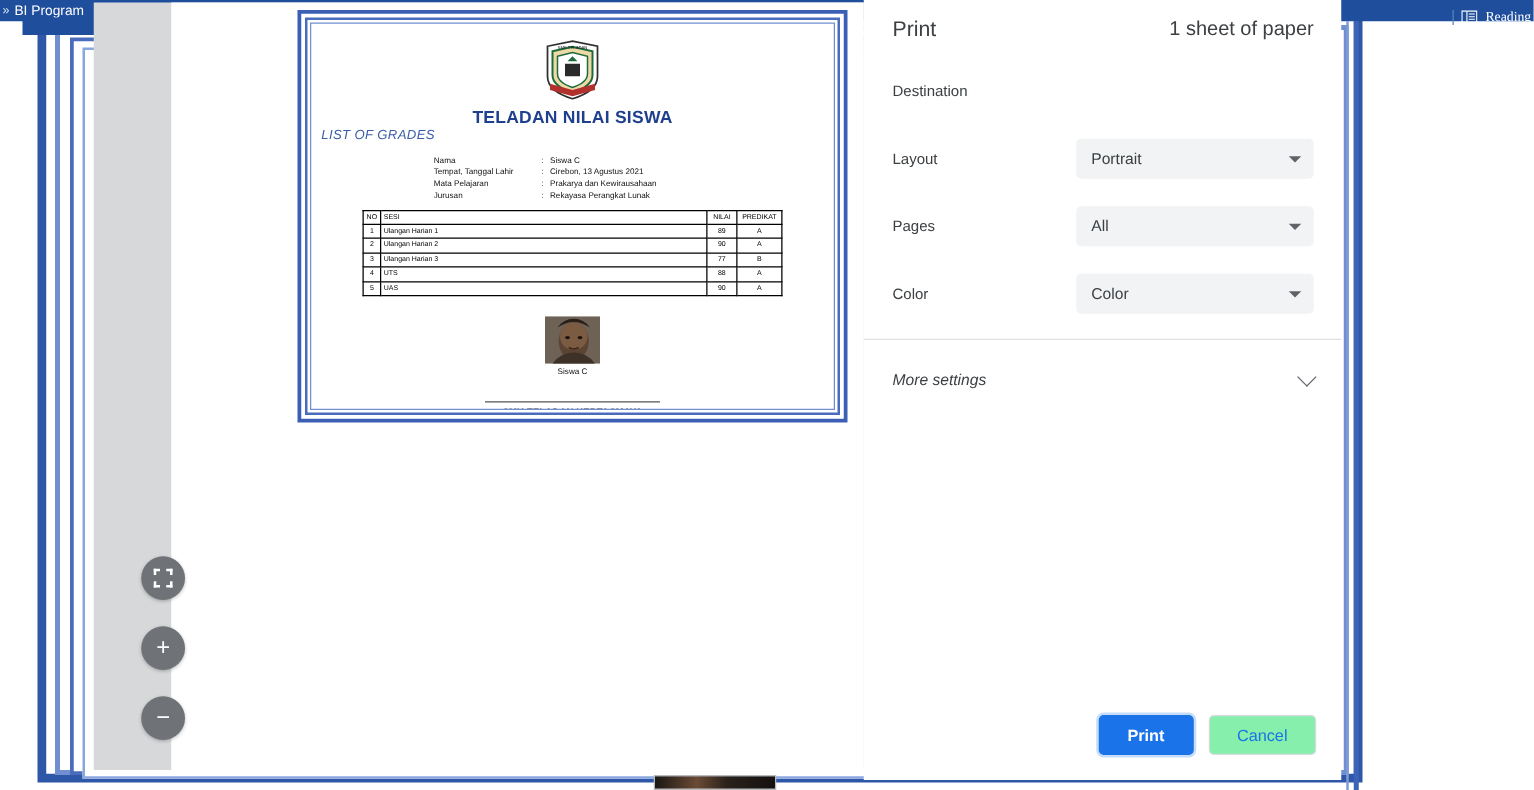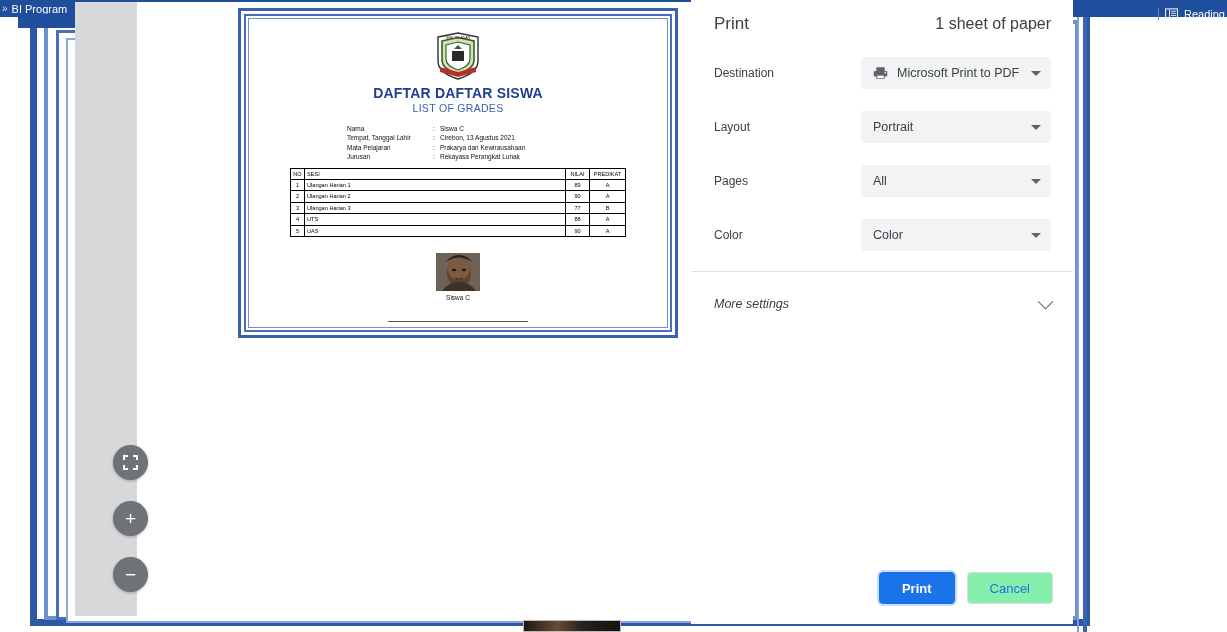--- a/index.html
+++ b/index.html
@@ -21,21 +21,21 @@
   }
   .ribbon-left {
     position: absolute; left: 0; top: 0; height: 17px;
     display: flex; align-items: center; gap: 4px; padding-left: 2px;
     color: #ffffff; font-size: 11px; white-space: nowrap;
   }
   .ribbon-chevron { font-size: 10px; color:#cfe0f5; }
   .ribbon-right {
     position: absolute; right: 2px; top: 0; height: 28px;
     display: flex; align-items: center; gap: 6px;
-    color: #ffffff; font-size: 11px; white-space: nowrap;
+    color: #ffffff; font-size: 11px; white-space: nowrap; font-family: Liberation Serif, serif;
   }
   .ribbon-sep { width:1px; height:12px; background:#5b83bd; }
   .reading-icon { display:inline-block; width:13px; height:12px; }
 
   .bg-tab {
     position: absolute; left: 18px; top: 14px; width: 120px; height: 14px;
     background: #1f4e9c;
   }
   .bg-tab2 {
     position: absolute; left: 130px; top: 22px; width: 32px; height: 10px;
@@ -85,21 +85,21 @@
   .page-inner { width: 100%; height: 100%; border: 2px solid #4a6cbd; padding: 2px; }
   .page-inner2 { width: 100%; height: 100%; border: 1px solid #6f8fd0; padding: 6px 8px; overflow: hidden; }
 
   .doc-logo { margin: 6px auto 4px; width: 52px; height: 50px; display:block; }
 
   .doc-title {
     text-align: center; color:#1f3f8f; font-weight: 700;
     font-size: 14px; letter-spacing: .2px; margin: 0 0 1px;
   }
   .doc-subtitle {
-    text-align: center; color:#3b5ea8; 
+    text-align: left; color:#3b5ea8; font-style: italic;
     font-size: 10.5px; margin: 0 0 10px; letter-spacing:.3px;
   }
 
   .meta { margin: 0 0 6px 90px; font-size: 6.5px; color:#111; line-height: 1.45; }
   .meta-row { display: flex; }
   .meta-key { width: 86px; flex: none; }
   .meta-colon { width: 7px; flex:none; }
   .meta-val { }
 
   table.grades {
@@ -245,21 +245,21 @@
           <svg class="doc-logo" viewBox="0 0 52 50">
             <path d="M6 6 L26 2 L46 6 L46 30 Q46 42 26 48 Q6 42 6 30 Z" fill="#ffffff" stroke="#2f2f2f" stroke-width="1.4"></path>
             <path d="M10 10 L26 6.5 L42 10 L42 29 Q42 38 26 43 Q10 38 10 29 Z" fill="#ecd9a6" stroke="#1d6a3a" stroke-width="1.6"></path>
             <path d="M14 14 L26 11 L38 14 L38 28 Q38 35 26 39 Q14 35 14 28 Z" fill="#ffffff" stroke="#1d6a3a" stroke-width="1.2"></path>
             <path d="M20 20 h12 v10 h-12 z" fill="#2a2a2a"></path>
             <path d="M22 18 l4 -4 l4 4 z" fill="#1d6a3a"></path>
             <text x="26" y="8" font-size="3.4" text-anchor="middle" fill="#1a1a1a" font-family="Liberation Sans, sans-serif">SMK TELADAN</text>
             <path d="M8 36 L26 41 L44 36 L44 41 L26 46 L8 41 Z" fill="#b2312c"></path>
           </svg>
 
-          <div class="doc-title">DAFTAR DAFTAR SISWA</div>
+          <div class="doc-title">TELADAN NILAI SISWA</div>
           <div class="doc-subtitle">LIST OF GRADES</div>
 
           <div class="meta">
             <div class="meta-row">
               <span class="meta-key">Nama</span>
               <span class="meta-colon">:</span>
               <span class="meta-val">Siswa C</span>
             </div>
             <div class="meta-row">
               <span class="meta-key">Tempat, Tanggal Lahir</span>
@@ -352,31 +352,20 @@
 
     <div class="pd-header">
       <div class="pd-title">Print</div>
       <div class="pd-sheets">1 sheet of paper</div>
     </div>
 
     <div class="pd-rows">
 
       <div class="pd-row">
         <div class="pd-label">Destination</div>
-        <div class="pd-select">
-          <svg class="printer-icon" viewBox="0 0 16 14">
-            <rect x="3.5" y="0.8" width="9" height="4" rx="0.6" fill="#5f6368"></rect>
-            <rect x="0.8" y="4.8" width="14.4" height="6" rx="1.2" fill="#5f6368"></rect>
-            <rect x="3.5" y="8.8" width="9" height="4.4" rx="0.6" fill="#5f6368"></rect>
-            <rect x="4.6" y="9.8" width="6.8" height="2.6" fill="#ffffff"></rect>
-            <circle cx="13.1" cy="6.6" r="0.85" fill="#ffffff"></circle>
-          </svg>
-          <span class="sel-text">Microsoft Print to PDF</span>
-          <span class="caret"></span>
-        </div>
       </div>
 
       <div class="pd-row">
         <div class="pd-label">Layout</div>
         <div class="pd-select">
           <span class="sel-text">Portrait</span>
           <span class="caret"></span>
         </div>
       </div>
 

